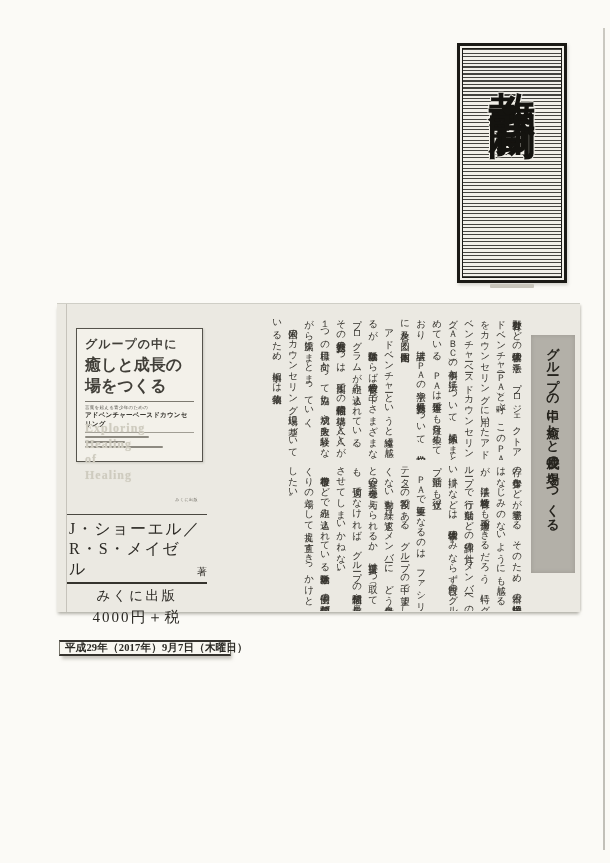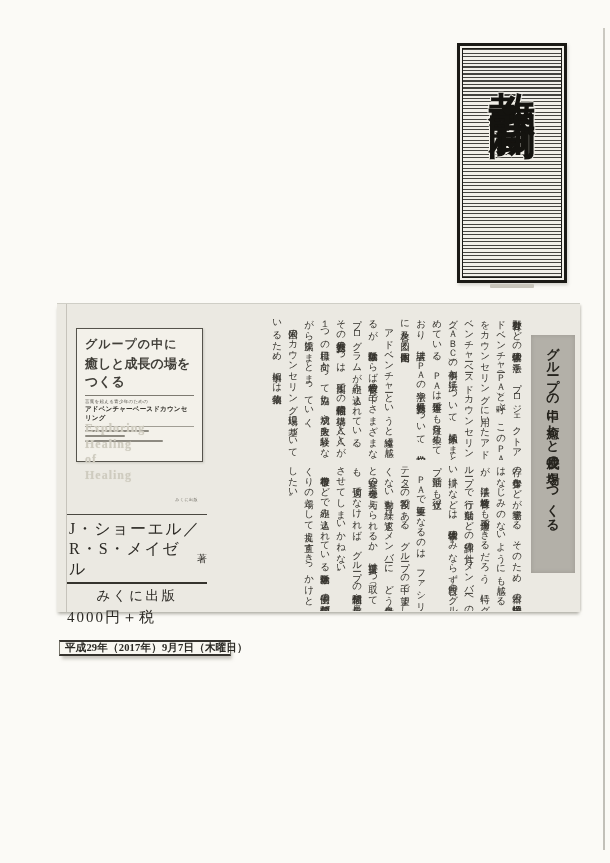--- a/index.html
+++ b/index.html
@@ -74,21 +74,21 @@
   .body-bottom{left:148px;top:156px;width:320px;height:151px;}
 
   
   .book-cover{
     left:19px;top:24px;width:127px;height:134px;
     background:#f3f1ea;border:1px solid #55534c;
     box-sizing:border-box;padding:7px 8px 0;
     box-shadow:1px 1px 2px rgba(130,128,118,.3);
   }
   .cover-title1{font-size:12px;font-weight:600;color:#413f39;letter-spacing:1px;}
-  .cover-title2{font-size:13px;font-weight:600;color:#413f39;margin-top:2px;}
+  .cover-title2{font-size:16px;font-weight:600;color:#413f39;margin-top:2px;}
   .cover-rule{border-top:1px solid #7d7a71;margin-top:4px;}
   .cover-sub-small{font-size:4.5px;color:#55534c;margin-top:3px;letter-spacing:.3px;}
   .cover-sub-bold{font-size:6.5px;font-weight:bold;color:#2f2d27;margin-top:1px;letter-spacing:.2px;}
   .cover-rule2{border-top:1px solid #a19e95;margin-top:3px;}
   .credit-bar{height:2px;background:#8d8a81;margin-top:3px;border-radius:1px;}
   .cb1{width:64px;} .cb2{width:40px;} .cb3{width:78px;}
   .cover-english{
     position:absolute;left:8px;top:92px;
     font-size:12px;font-weight:bold;line-height:1.3;
     color:#cecbbf;letter-spacing:1px;
@@ -98,25 +98,25 @@
     position:absolute;right:4px;top:168px;
     font-size:4px;color:#6e6b62;letter-spacing:.5px;
   }
 
   
   .book-info{
     left:10px;top:210px;width:140px;
     border-top:1px solid #4a4841;padding-top:4px;box-sizing:border-box;
   }
   .author-line{font-size:16px;color:#2c2a25;letter-spacing:1.5px;padding-left:2px;line-height:1.25;}
-  .author-row{display:flex;align-items:center;gap:3px;}
+  .author-row{display:flex;align-items:flex-end;gap:3px;}
   .author-suffix{font-size:10px;color:#2c2a25;}
   .info-rule{border-top:2px solid #35332d;margin:3px 0;}
   .publisher{text-align:center;font-size:13.5px;color:#2c2a25;letter-spacing:2.5px;}
-  .price{text-align:left;font-size:15px;color:#2c2a25;letter-spacing:2px;margin-top:3px;}
+  .price{text-align:center;font-size:15px;color:#2c2a25;letter-spacing:2px;margin-top:3px;}
 
   
   .date-stamp{
     left:59px;top:640px;width:172px;height:16px;
     background:#f8f7f1;box-sizing:border-box;
     border-top:2px solid #35332e;border-bottom:2px solid #35332e;
     border-left:1px solid #76746b;border-right:1px solid #76746b;
     display:flex;align-items:center;
     box-shadow:2px 4px 3px -1px rgba(150,148,138,.5);
   }

